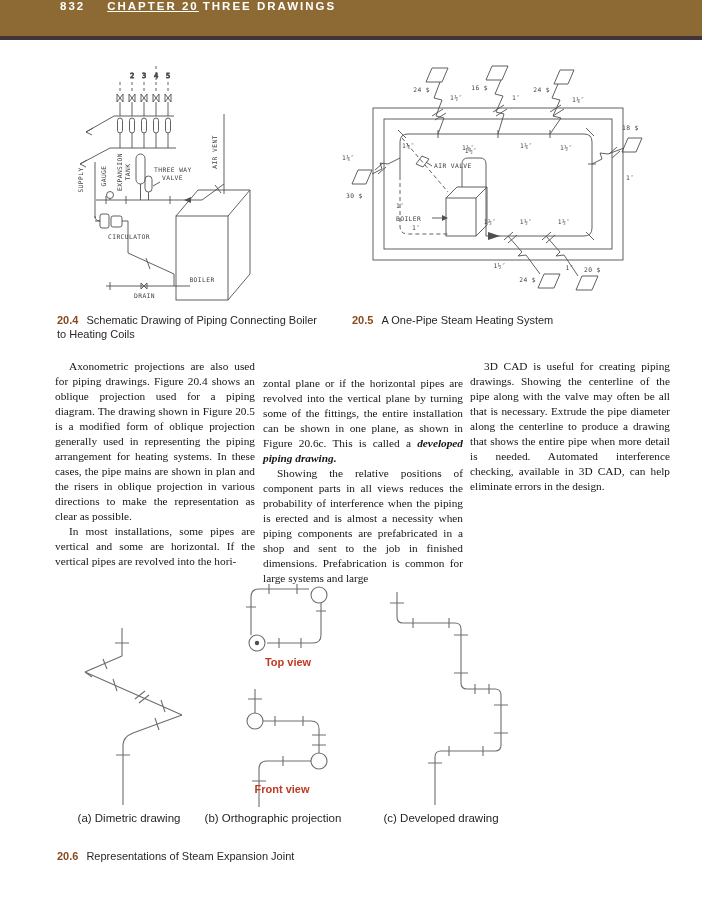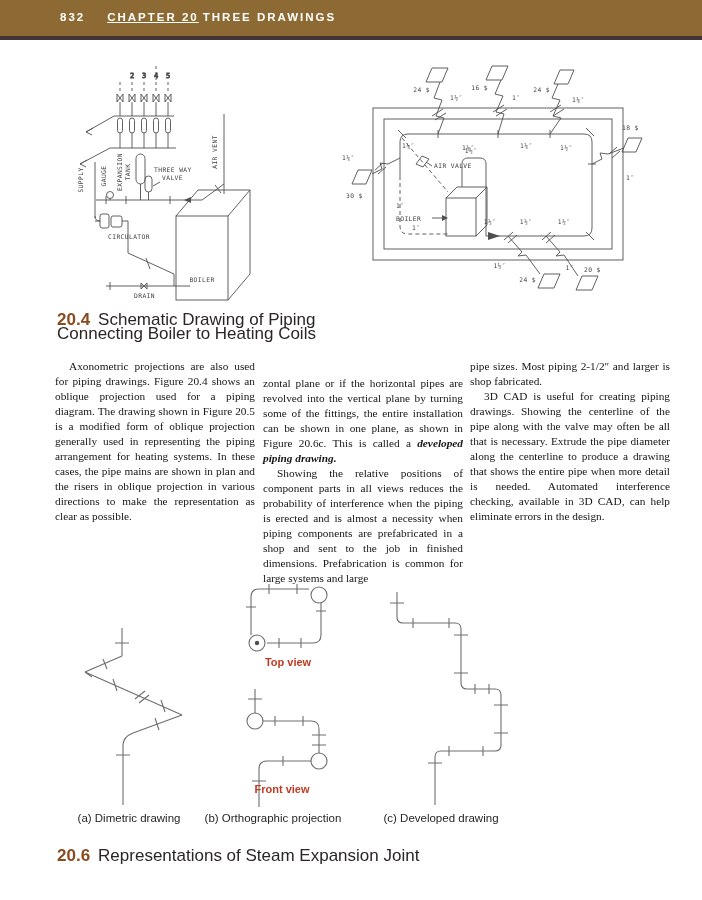--- a/index.html
+++ b/index.html
@@ -1,24 +1,24 @@
 <!DOCTYPE html>
 <html><head>
 <meta charset="utf-8">
 <style>
   html,body{margin:0;padding:0;background:#fff;}
   .page{position:relative;width:702px;height:900px;background:#ffffff;overflow:hidden;
         font-family:"Liberation Sans",sans-serif;}
   .header{position:absolute;left:0;top:0;width:702px;height:40px;background:#8d6a33;
-          border-bottom:4px solid #423439;display:flex;align-items:flex-end;
+          border-bottom:4px solid #423439;display:flex;
           padding:0 0 13px 60px;box-sizing:border-box;color:#ffffff;font-weight:bold;
           font-size:11.5px;letter-spacing:2px;}
   .header .pg{margin-right:22px;}
   .header .ch{margin-right:4px;text-decoration:underline;}
-  .figcap{position:absolute;font-size:17px;color:#2b2625;line-height:14px;
+  .figcap{position:absolute;font-size:11px;color:#2b2625;line-height:14px;
           font-family:"Liberation Sans",sans-serif;}
   .figcap .num{color:#8a4a1e;font-weight:bold;margin-right:8px;}
   .bodycol{position:absolute;top:359px;width:200px;font-family:"Liberation Serif",serif;
            font-size:11.3px;line-height:15px;text-align:justify;color:#151515;}
   .bodycol p{margin:0;}
   .bodycol p.ind{text-indent:14px;}
   .bi{font-weight:bold;font-style:italic;}
   svg{position:absolute;}
   svg .draft{font-family:"DejaVu Sans Mono",monospace;font-size:6.3px;fill:#3f3f3f;letter-spacing:0.4px;}
   svg .num7{font-family:"DejaVu Sans Mono",monospace;font-size:7px;fill:#3f3f3f;}
@@ -195,30 +195,33 @@
     </g>
     <text class="draft" text-anchor="end" x="168" y="210">1½″</text>
     <text class="draft" text-anchor="end" x="198" y="224">24 $</text>
     <text class="draft" text-anchor="end" x="236" y="212">1″</text>
     <text class="draft" x="246" y="214">20 $</text>
   </svg>
 
   <div class="figcap" style="left:57px;top:313px;width:272px;">
     <span class="num">20.4</span><span>Schematic Drawing of Piping Connecting Boiler to Heating Coils</span>
   </div>
+  <div class="figcap" style="left:352px;top:313px;width:300px;">
+    <span class="num">20.5</span><span>A One-Pipe Steam Heating System</span>
+  </div>
 
   <div class="bodycol" style="left:55px;">
     <p class="ind">Axonometric projections are also used for piping drawings. Figure 20.4 shows an oblique projection used for a piping diagram. The drawing shown in Figure 20.5 is a modified form of oblique projection generally used in representing the piping arrangement for heating systems. In these cases, the pipe mains are shown in plan and the risers in oblique projection in various directions to make the representation as clear as possible.</p>
+    <p class="ind">In most installations, some pipes are vertical and some are horizontal. If the vertical pipes are revolved into the hori-</p>
   </div>
   <div class="bodycol" style="left:263px;margin-top:17px;">
     <p><span>zontal plane or if the horizontal pipes are revolved into the vertical plane by turning some of the fittings, the entire installation can be shown in one plane, as shown in Figure 20.6c. This is called a </span><span class="bi">developed piping drawing.</span></p>
     <p class="ind">Showing the relative positions of component parts in all views reduces the probability of interference when the piping is erected and is almost a necessity when piping components are prefabricated in a shop and sent to the job in finished dimensions. Prefabrication is common for large systems and large</p>
   </div>
   <div class="bodycol" style="left:470px;">
-    <p>pipe sizes. Most piping 2-1/2″ and larger is shop fabricated.</p>
     <p class="ind">3D CAD is useful for creating piping drawings. Showing the centerline of the pipe along with the valve may often be all that is necessary. Extrude the pipe diameter along the centerline to produce a drawing that shows the entire pipe when more detail is needed. Automated interference checking, available in 3D CAD, can help eliminate errors in the design.</p>
   </div>
 
   <svg style="left:45px;top:565px;" width="640" height="280" viewBox="0 0 640 280">
 
     <g class="lt">
       <path d="M77,63 V91 M70,78 H84"></path>
       <path d="M77,91 L40,107 M40,107 L49,103 M40,107 L47,112 M58,94 L62,104"></path>
       <path d="M40,107 L137,150 M68,114 L72,126 M116,135 L120,147 M90,134 L100,126 M94,138 L104,130"></path>
       <path d="M137,150 L88,168 M110,153 L114,165"></path>

